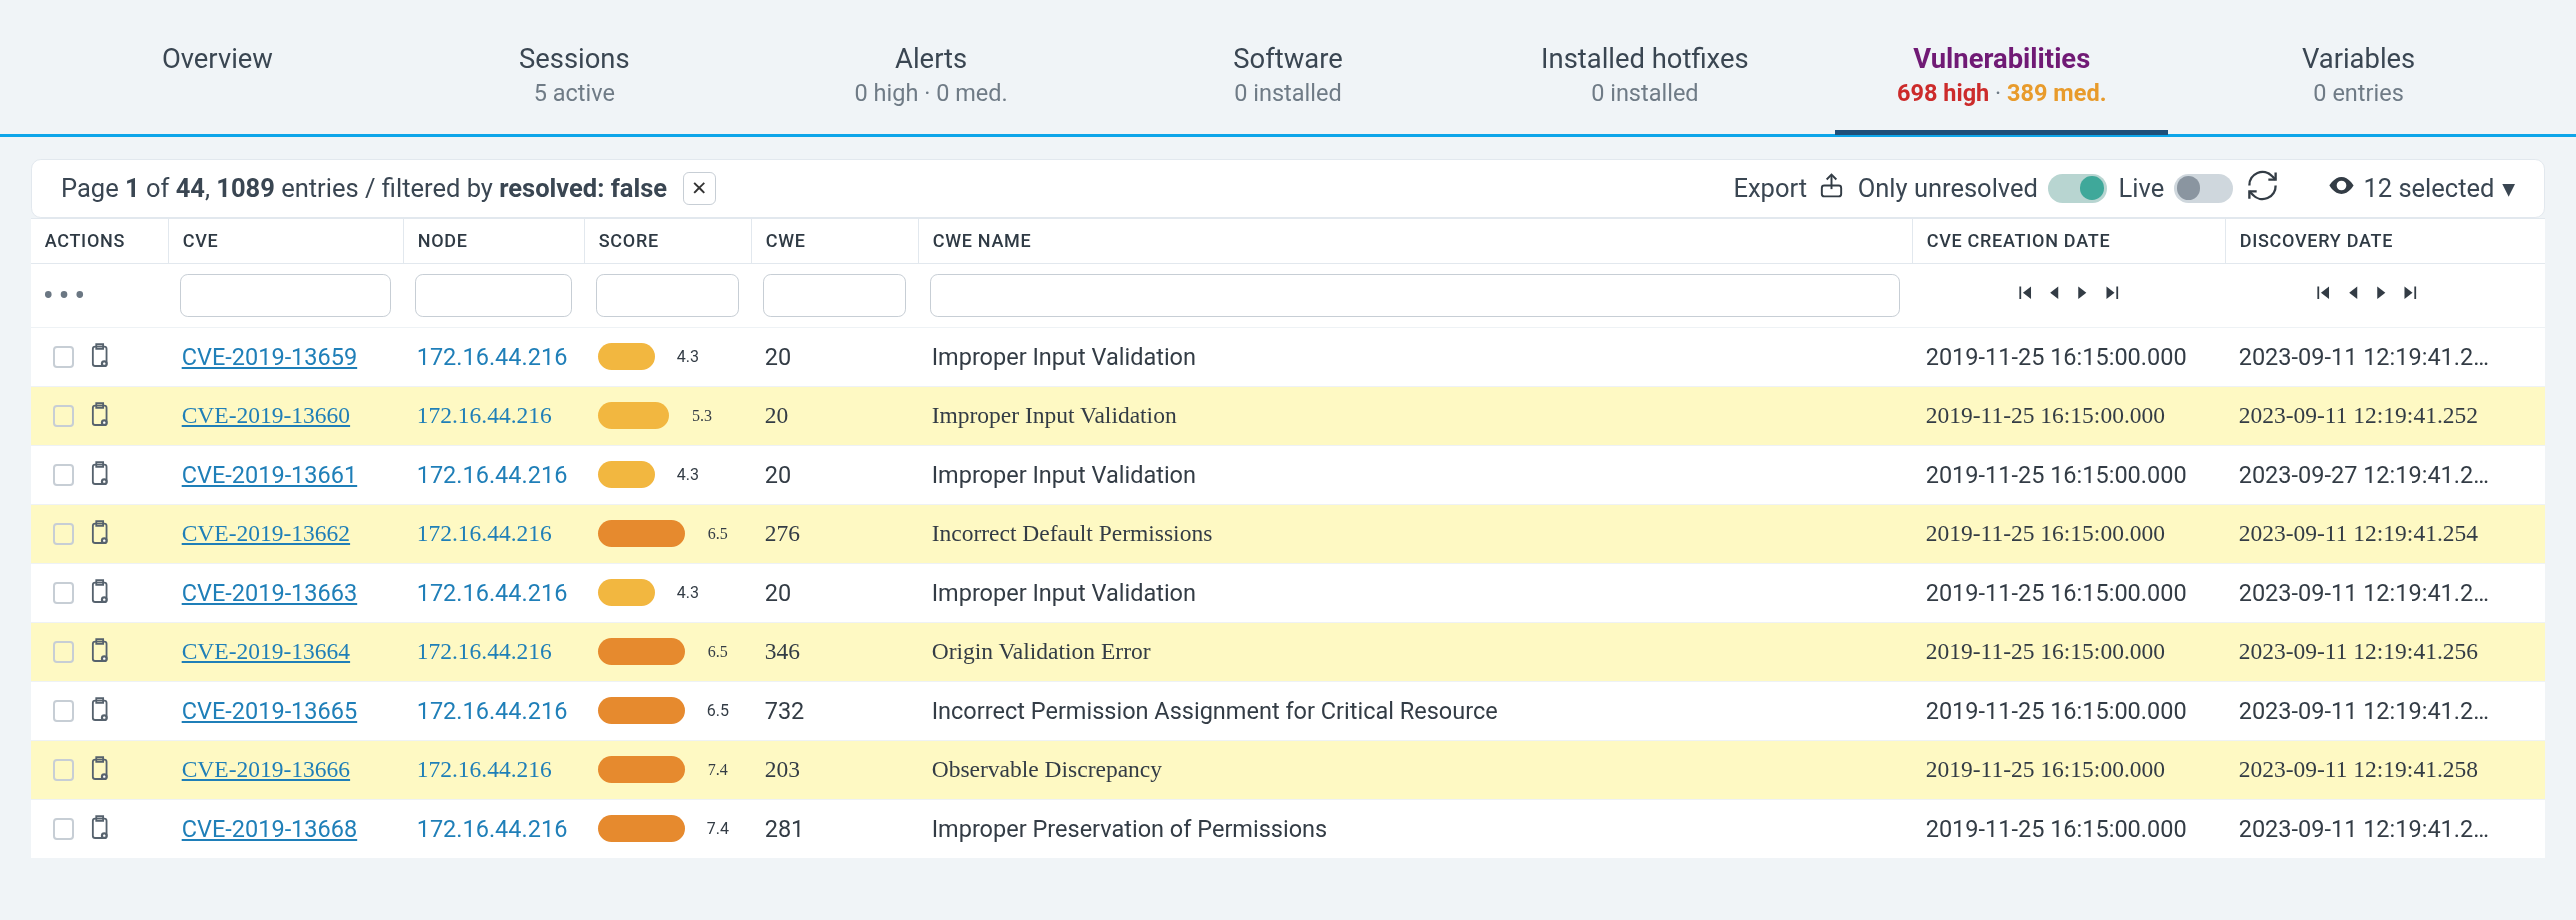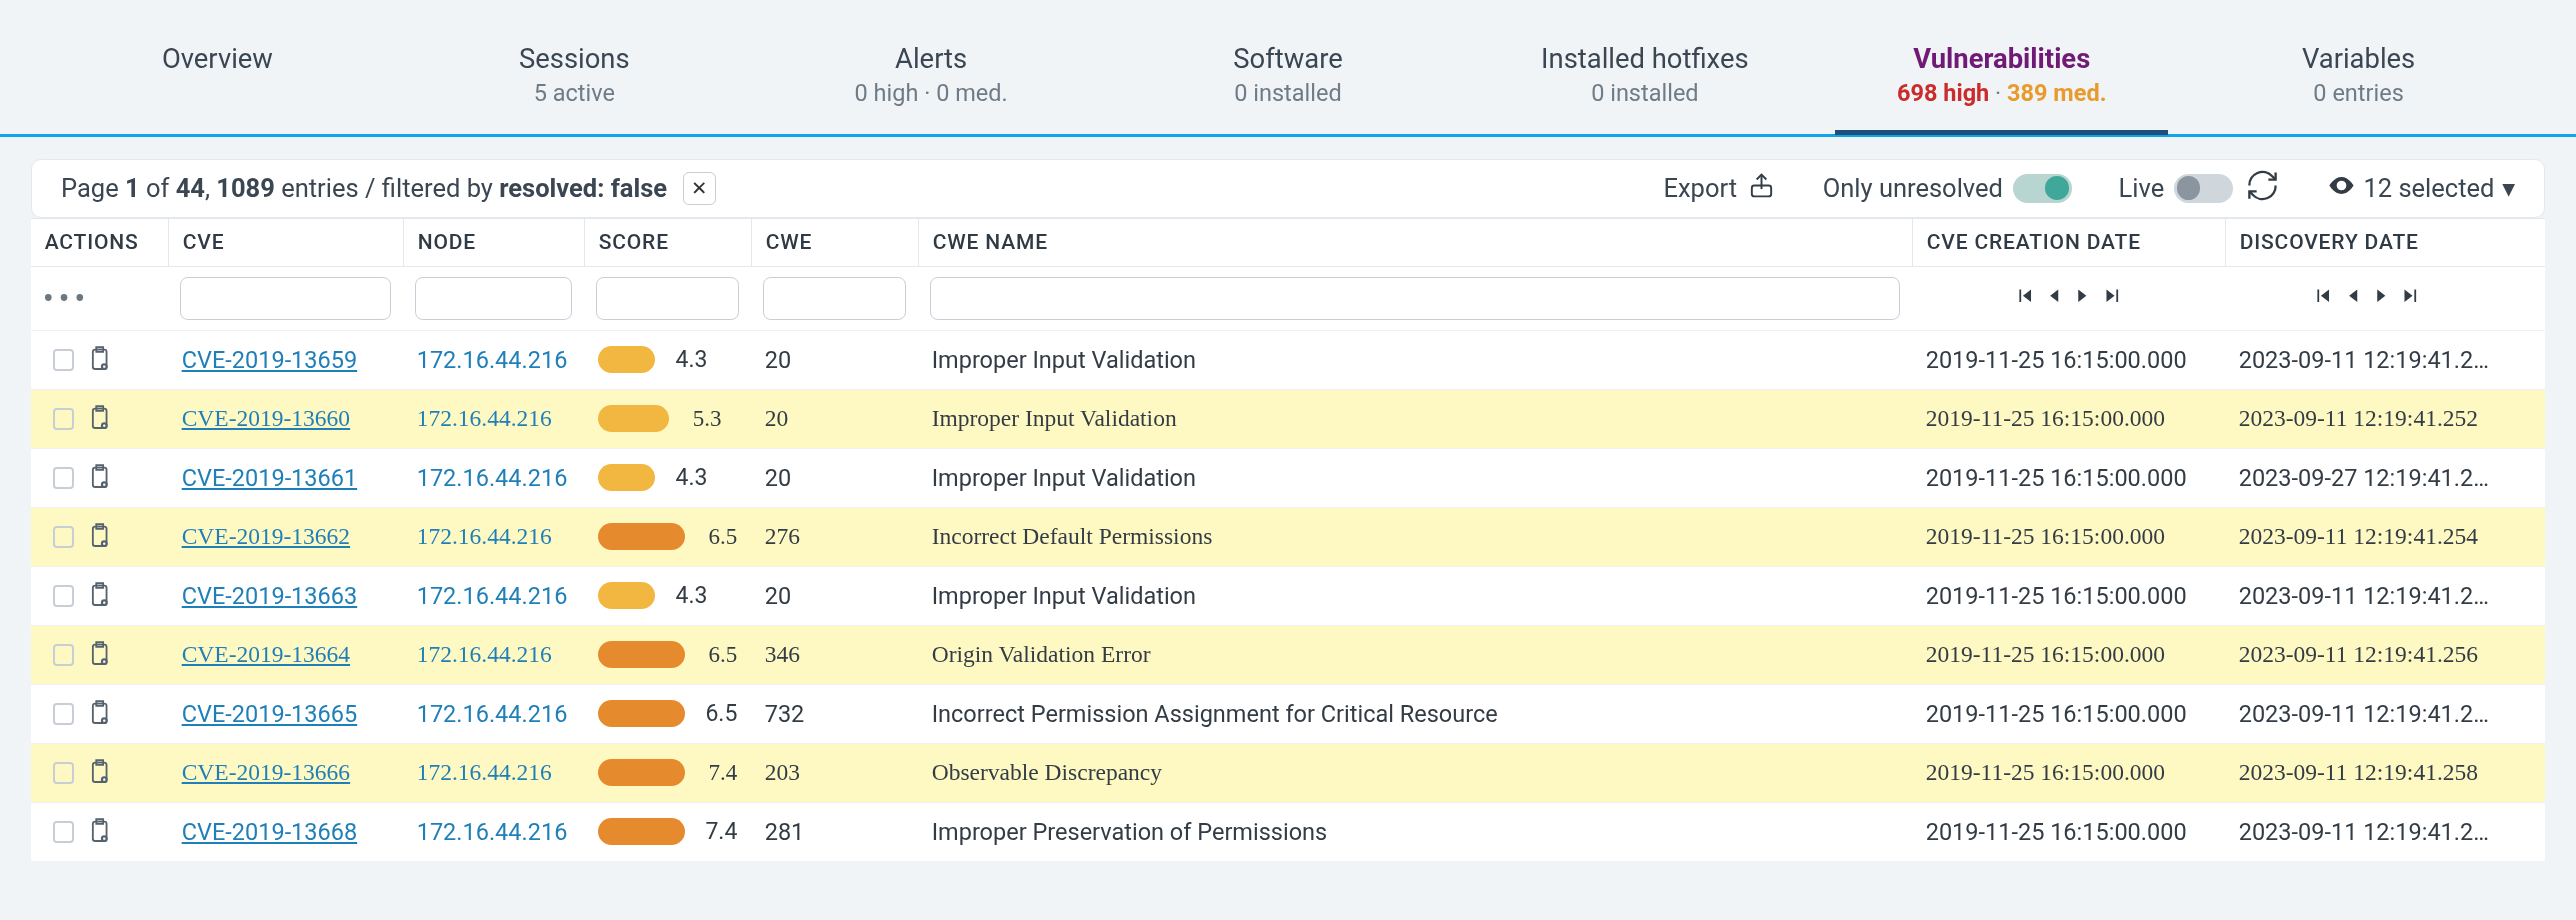--- a/index.html
+++ b/index.html
@@ -78,21 +78,21 @@
   .toggle .knob {
     position: absolute;
     width: 23.5px; height: 23.5px;
     border-radius: 50%;
     top: 2.9px;
     background: #fff;
   }
   .toggle.on { background: #b8d5d1; }
   .toggle.on .knob { right: 2.9px; background: #3fa89a; }
   .toggle.off .knob { left: 2.9px; background: #8a95a0; }
-  .tool-group { display: flex; align-items: center; margin-left: 35px; }
+  .tool-group { display: flex; align-items: center; }
   .refresh-icon { margin-left: 11.8px; cursor: pointer; }
   .columns-picker {
     display: flex; align-items: center; gap: 7.8px;
     margin-left: 35px; cursor: pointer; font-weight: 400;
   }
 
   
   .table {
     margin: 0 31px;
     background: white;
@@ -102,21 +102,21 @@
     display: grid;
     grid-template-columns: 137px 235px 181px 167px 167px 994px 313px 284px;
     align-items: center;
   }
   .thead {
     border-top: 1px solid #e2e8ee;
     border-bottom: 1px solid #e2e8ee;
   }
   .th {
     padding: 11.8px 13.7px;
-    font-size: 21px;
+    font-size: 18px;
     letter-spacing: 0.04em;
     font-weight: 500;
     color: #2f3a44;
     border-left: 1px solid #e2e8ee;
     white-space: nowrap;
   }
   .th:first-child { border-left: none; }
   .filters { padding: 9.8px 0; }
   .filters .cell { padding: 0 11.8px; }
   .filters input {
@@ -156,21 +156,21 @@
     flex-shrink: 0;
   }
   .clip-icon { cursor: pointer; color: #56626d; padding-top:3.9px; }
   .link { color: #1f7fb8; text-decoration: underline; cursor: pointer; }
   .node-link { color: #1f7fb8; cursor: pointer; }
   .score-cell { display: flex; align-items: center; gap: 13.7px; }
   .score-pill {
     height: 27.4px;
     border-radius: 13.7px;
   }
-  .score-num { font-size: 23px; color: #333c45; min-width: 39px; text-align: right; }
+  .score-num { font-size: 16px; color: #333c45; min-width: 39px; text-align: center; }
 </style>
 </head>
 <body>
 
 <div class="tabs" id="tabs-container">
     <div class="tab">
       <div class="tab-label">Overview</div>
       <div class="tab-sub"></div>
     </div>
     <div class="tab">

